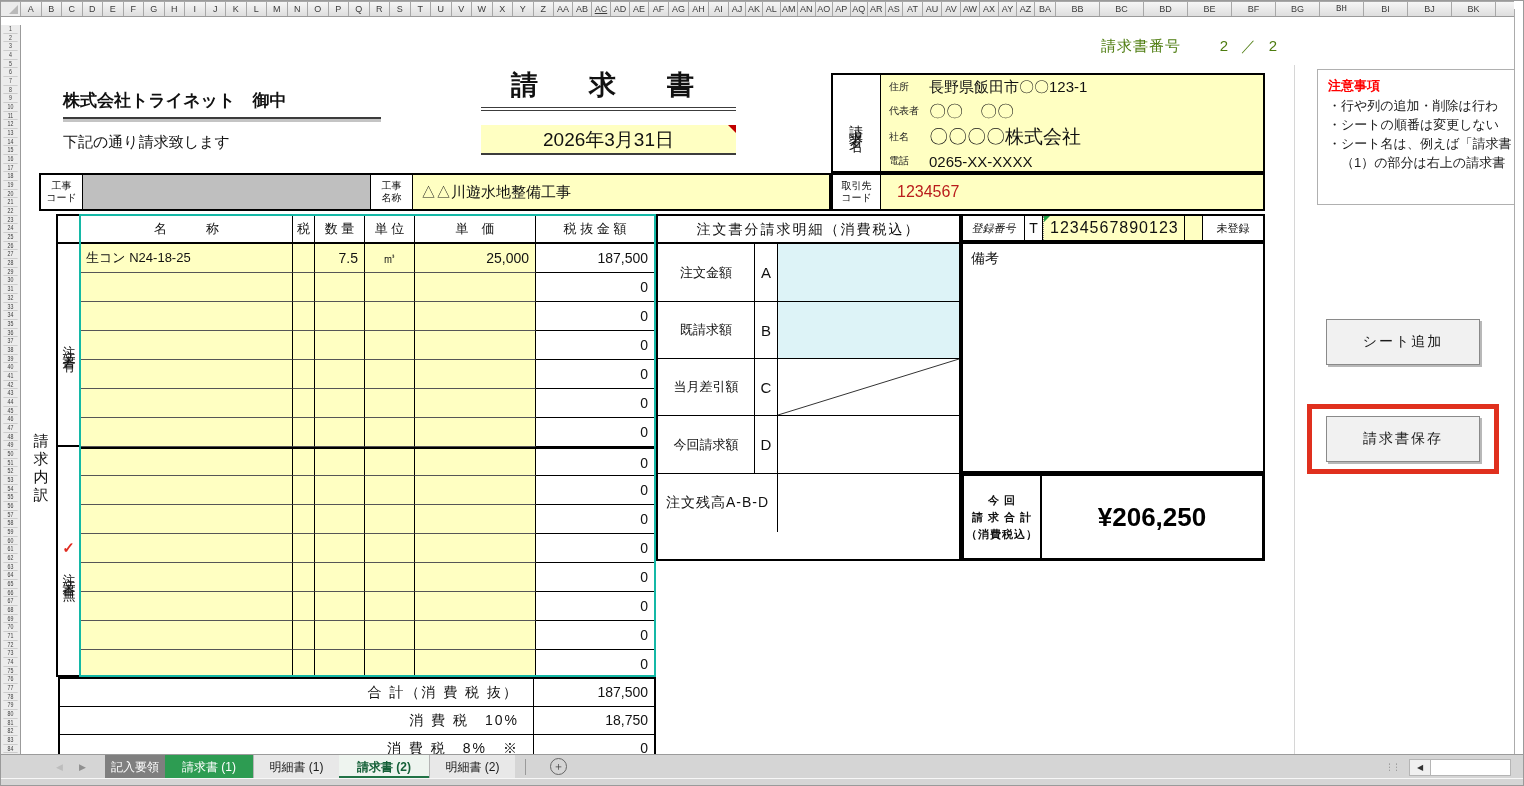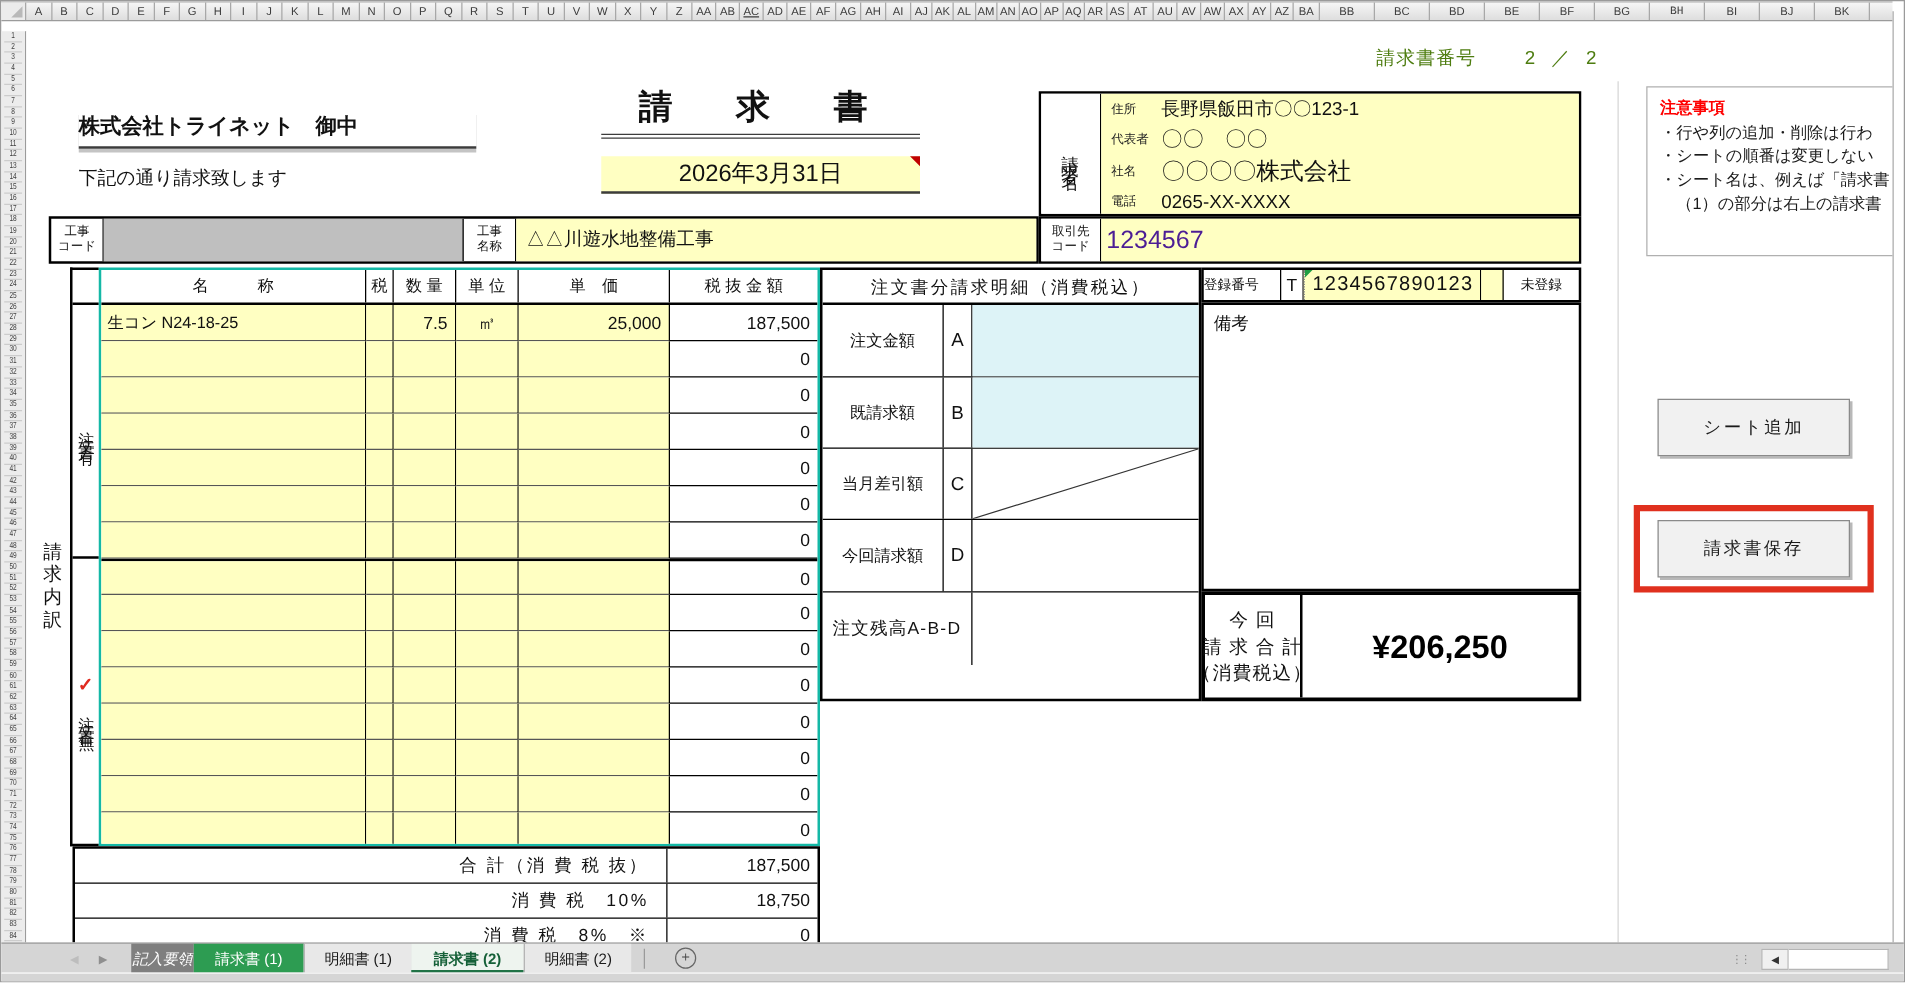--- a/index.html
+++ b/index.html
@@ -54,21 +54,21 @@
   .proj-name { flex:1; font-size:15px; line-height:34px; padding-left:8px; color:#111; }
 
   .issuer { left:810px; top:48px; width:434px; height:100px; border:2px solid #000; display:flex; }
   .issuer .vlab { width:48px; border-right:1px solid #000; display:flex; align-items:center;
                   justify-content:center; font-size:14px; letter-spacing:5px; color:#111; background:#fff; }
   .issuer .rows { flex:1; display:flex; flex-direction:column; }
   .irow { display:flex; align-items:center; padding-left:8px; color:#111; }
   .irow .l { font-size:10px; color:#222; width:40px; flex:none; }
   .clientcode { left:810px; top:148px; width:434px; height:38px; border:2px solid #000; display:flex; }
   .clientcode .lc { width:48px; border-right:1px solid #000; background:#fff; }
-  .clientcode .vc { flex:1; font-size:20px; line-height:34px; padding-left:4px; color:#4c1d95; }
+  .clientcode .vc { flex:1; font-size:16px; line-height:34px; padding-left:16px; color:#b91c1c; }
 
   .notes { left:1296px; top:44px; width:238px; height:136px; border:1px solid #b0b0b0;
            background:#fff; padding:7px 10px; overflow:hidden; }
   .notes .nt { color:#ff0000; font-weight:bold; font-size:13px; margin-bottom:2px; }
   .notes p { font-size:13px; color:#1a1a1a; line-height:1.45; white-space:nowrap; }
 
   
   .grpcol { left:35px; top:189px; width:23px; height:463px; border:2px solid #000; border-right:none;
             display:flex; flex-direction:column; }
   .grpcol .hpad { height:28px; border-bottom:2px solid #000; }
@@ -107,36 +107,36 @@
         font-size:13px; color:#111; flex:none; text-align:center; }
   .ol.wide { width:120px; font-size:14px; letter-spacing:1px; }
   .olt { width:23px; border-right:1px solid #000; display:flex; align-items:center; justify-content:center;
          font-size:15px; color:#111; flex:none; }
   .ov { flex:1; position:relative; }
   .ov svg { position:absolute; inset:0; width:100%; height:100%; }
 
   .reg { left:940px; top:189px; width:304px; height:28px; border:2px solid #000; display:flex; }
   .reg > div { border-right:1px solid #000; height:100%; line-height:24px; overflow:hidden; position:relative; }
   .reg > div:last-child { border-right:none; }
-  .r-lab { width:62px; font-size:11px; color:#111; }
+  .r-lab { width:62px; font-size:11px; text-align:center; color:#111;font-style:italic; }
   .r-t { width:18px; font-size:14px; text-align:center; color:#111; }
   .r-num { width:142px; font-size:16px; letter-spacing:1px; padding-left:6px; color:#111;
            border-left:1px dotted #8a8a8a; }
   .r-gap { width:18px; }
   .r-st { flex:1; font-size:11px; text-align:center; color:#111; }
   .gtri:before { content:""; position:absolute; left:0; top:0; border-right:6px solid transparent;
                  border-top:6px solid #1f9e44; }
 
   .remarks { left:940px; top:217px; width:304px; height:231px; border:2px solid #000; padding:6px 8px; }
   .remarks .rl { font-size:14px; color:#111; }
 
   .grand { left:940px; top:448px; width:304px; height:88px; border:3px solid #000; display:flex; }
   .grand .gl { width:78px; border-right:2px solid #000; display:flex; flex-direction:column;
                justify-content:center; align-items:center; gap:2px; }
-  .grand .gl div { font-size:15px; font-weight:normal; color:#111; letter-spacing:1px; white-space:nowrap; }
+  .grand .gl div { font-size:11px; font-weight:bold; color:#111; letter-spacing:1px; white-space:nowrap; }
   .grand .gv { flex:1; display:flex; align-items:center; justify-content:center;
                font-size:26px; font-weight:bold; color:#000; }
 
   .btn { position:absolute; width:154px; height:46px; background:#f1f1f1; border:1px solid #8a8a8a;
          box-shadow:2px 2px 0 rgba(0,0,0,.28); font-size:14px; color:#1a1a1a;
          display:flex; align-items:center; justify-content:center; letter-spacing:2px; cursor:pointer; }
   .btn-add { left:1305px; top:294px; }
   .btn-save { left:1305px; top:391px; }
   .redbox { left:1286px; top:379px; width:192px; height:70px; border:5px solid #E0301E; }
   .pagebreak { left:1273px; top:40px; width:1px; height:690px; background:#d6d6d6; }
@@ -620,21 +620,21 @@
   </div>
 
   <div class="rightline"></div>
 
   <div class="tabbar">
     <div class="navarrows">
       <span class="na-l">◀</span>
       <span class="na-r">▶</span>
     </div>
     <div class="tabs" id="tabs">
-        <div class="tab tab-dark" style="width: 50px; font-style: italic;">記入要領</div>
+        <div class="tab tab-dark" style="width: 60px;">記入要領</div>
         <div class="tab tab-green" style="width: 88px;">請求書 (1)</div>
         <div class="tab tab-plain" style="width: 86px;">明細書 (1)</div>
         <div class="tab tab-active" style="width: 90px;">請求書 (2)</div>
         <div class="tab tab-plain" style="width: 86px;">明細書 (2)</div>
         <div class="tab-sep"></div>
         <div class="plusbtn">＋</div>
       </div>
     <div class="rctl">
       <span class="dots">⋮⋮</span>
       <span class="sbtn">◀</span>

